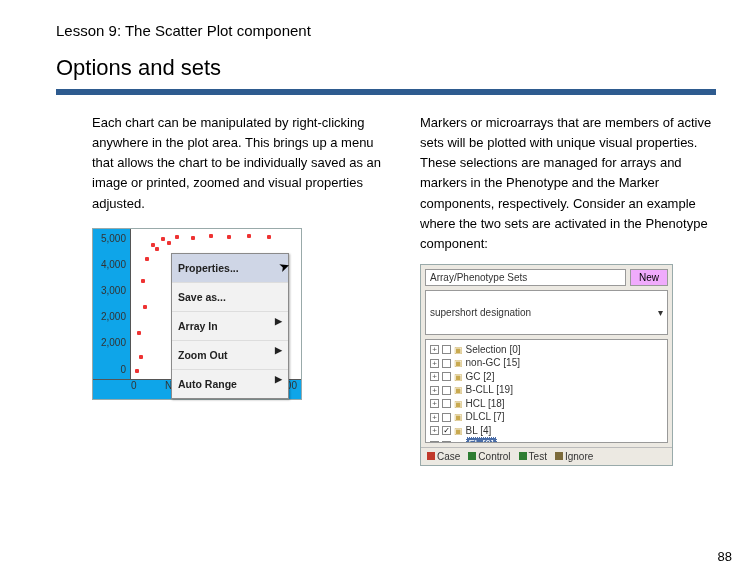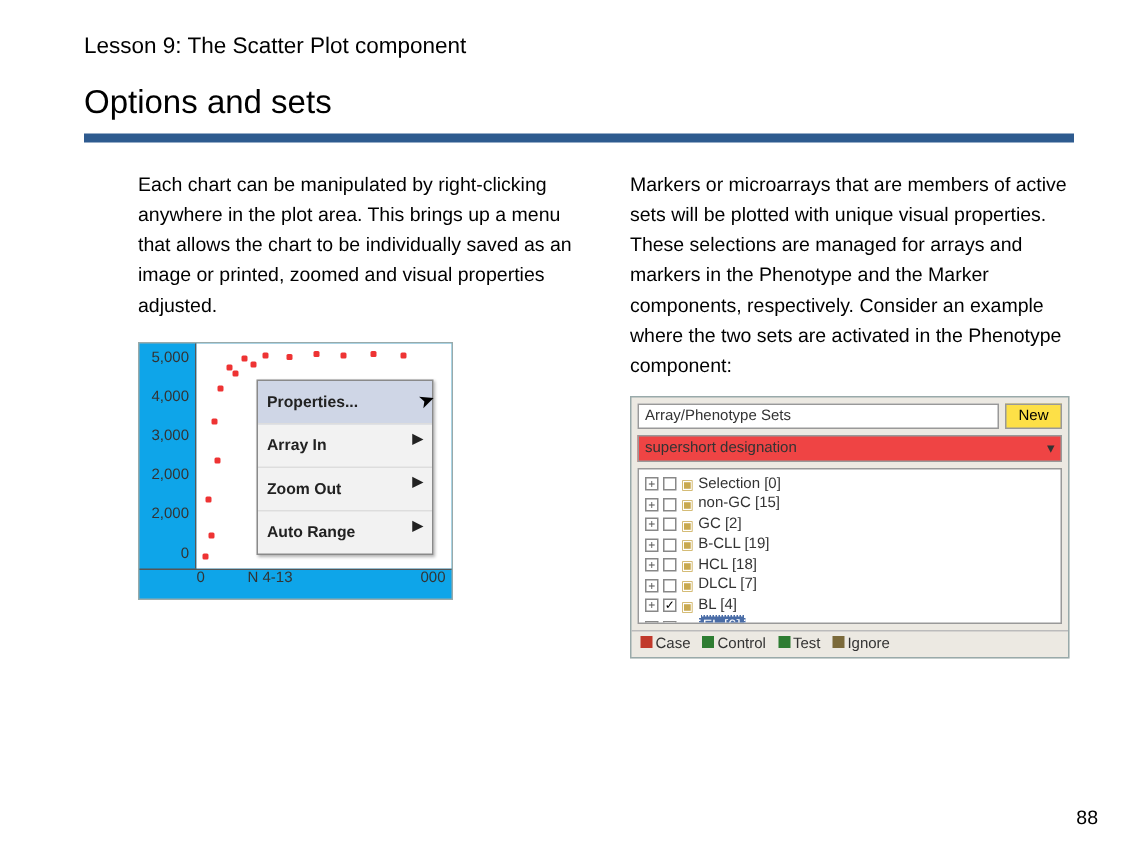--- a/index.html
+++ b/index.html
@@ -47,21 +47,21 @@
   }
   .sub-head {
     font-weight: bold;
     font-size: 14px;
     text-align: center;
     margin-bottom: 4px;
   }
   .page-num {
     position: absolute;
     right: 24px;
-    bottom: 24px;
+    bottom: 12px;
     font-size: 13px;
     color: #000;
   }
 
   
   .figure-left {
     margin-top: 14px;
     width: 210px;
     border: 1px solid #9aa;
     background: #0ea5e9;
@@ -133,49 +133,49 @@
     position: absolute;
     left: 186px; top: 30px;
     font-size: 13px;
     transform: rotate(-20deg);
     color: #000;
   }
 
   
   .figure-right {
     margin-top: 10px;
-    width: 293px;
+    width: 253px;
     border: 1px solid #9aa;
     background: #ece9e2;
     font-size: 10px;
   }
   .panel-header {
     display: flex;
     gap: 4px;
     padding: 4px;
     align-items: center;
   }
   .panel-label-box {
     flex: 1;
     background: #fff;
     border: 1px solid #999;
     padding: 2px 4px;
     color: #333;
   }
   .new-btn {
-    background: #fde047;
+    background: #f0abfc;
     border: 1px solid #999;
     padding: 2px 8px;
     font-size: 10px;
   }
   .combo {
     margin: 0 4px 4px 4px;
-    background: #ef4444;
+    background: #ffffff;
     border: 1px solid #999;
-    padding: 2px 4px;
+    padding: 16px 4px;
     display: flex;
     justify-content: space-between;
     color: #333;
   }
   .tree {
     margin: 0 4px 4px 4px;
     background: #fff;
     border: 1px solid #999;
     padding: 3px 4px 3px 4px;
     height: 104px;
@@ -267,20 +267,23 @@
           <span class="zero">0</span>
           <span class="xlabel">N 4-13</span>
           <span style="margin-left:auto; padding-right:4px">000</span>
         </div>
 
         <div class="context-menu">
           <div class="mi hi">
             <span>Properties...</span>
           </div>
           <div class="mi">
+            <span>Save as...</span>
+          </div>
+          <div class="mi">
             <span>Array In</span>
             <span class="arrow">▶</span>
           </div>
           <div class="mi">
             <span>Zoom Out</span>
             <span class="arrow">▶</span>
           </div>
           <div class="mi">
             <span>Auto Range</span>
             <span class="arrow">▶</span>

